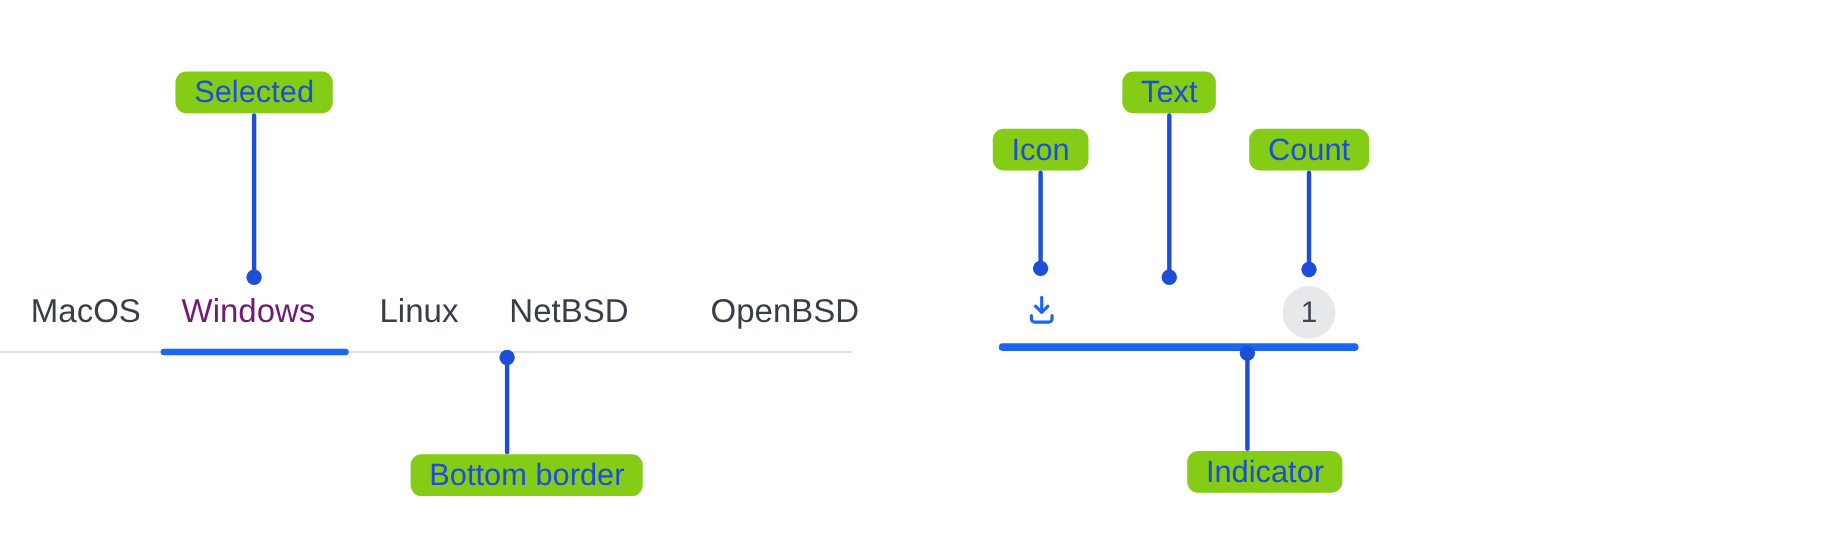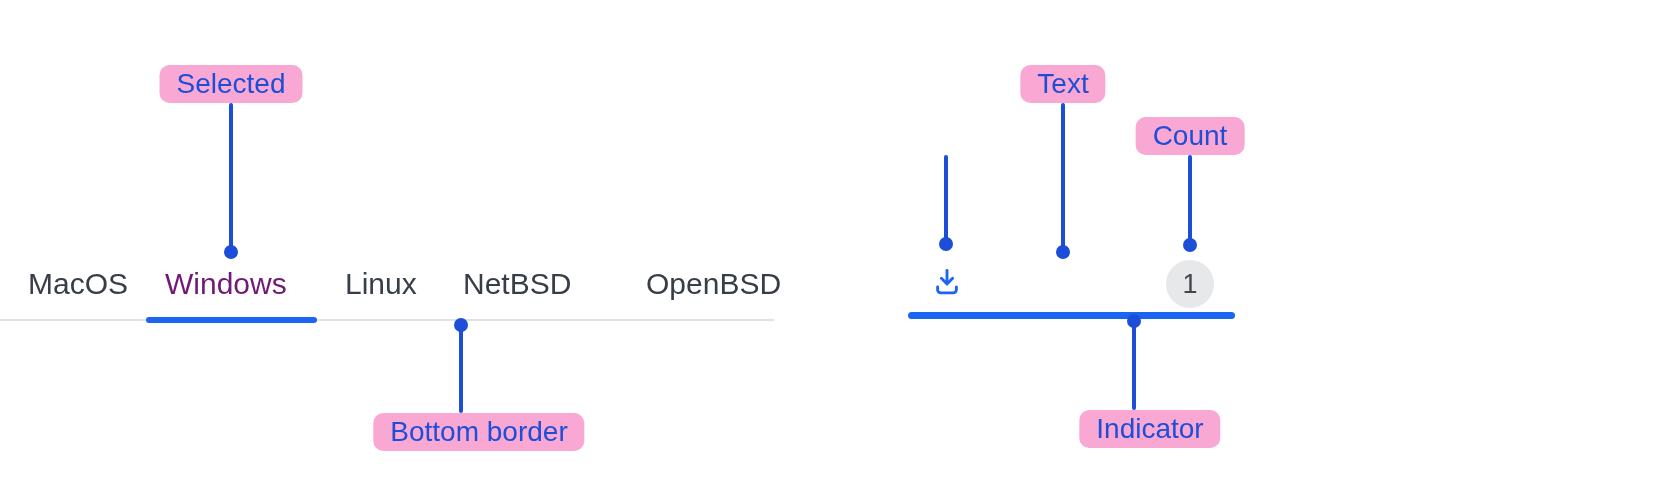--- a/index.html
+++ b/index.html
@@ -3,21 +3,21 @@
 <meta charset="utf-8">
 <style>
   html,body{margin:0;padding:0;background:#fff;}
   .canvas{
     position:relative;width:1672px;height:486px;background:#ffffff;overflow:hidden;
     font-family:"Liberation Sans", sans-serif;
   }
   
   .pill{
     position:absolute;transform:translateX(-50%);
-    background:#f9a8d4;color:#1d4ed8;
+    background:#84cc16;color:#1d4ed8;
     font-size:28px;line-height:30px;font-weight:500;
     padding:4px 17px;border-radius:10px;white-space:nowrap;
   }
   
   .cline{position:absolute;width:4px;border-radius:2px;background:#1d4ed8;}
   .cdot{position:absolute;width:14px;height:14px;border-radius:50%;background:#1d4ed8;}
   
   .tab-label{
     position:absolute;top:266px;font-size:30px;line-height:36px;
     color:#373e47;cursor:pointer;white-space:nowrap;text-align:right;
@@ -54,20 +54,21 @@
   <div class="underline"></div>
 
   <div class="cdot" style="left:454px;top:318px;"></div>
   <div class="cline" style="left:459px;top:325px;height:88px;"></div>
   <div class="pill" style="left:461px;top:413px;margin-left:18px;">Bottom border</div>
 
   <div class="pill" style="left:1063px;top:65px;">Text</div>
   <div class="cline" style="left:1061px;top:103px;height:149px;"></div>
   <div class="cdot" style="left:1056px;top:245px;"></div>
 
+  <div class="pill" style="left:946px;top:117px;">Icon</div>
   <div class="cline" style="left:944px;top:155px;height:89px;"></div>
   <div class="cdot" style="left:939px;top:237px;"></div>
 
   <div class="pill" style="left:1190px;top:117px;">Count</div>
   <div class="cline" style="left:1188px;top:155px;height:90px;"></div>
   <div class="cdot" style="left:1183px;top:238px;"></div>
 
   <div class="dep-tab">
     <span class="dep-icon">
       <svg viewBox="0 0 24 24" width="30" height="30" fill="none" stroke="#1c64f2" stroke-width="2.3" stroke-linecap="round" stroke-linejoin="round">

